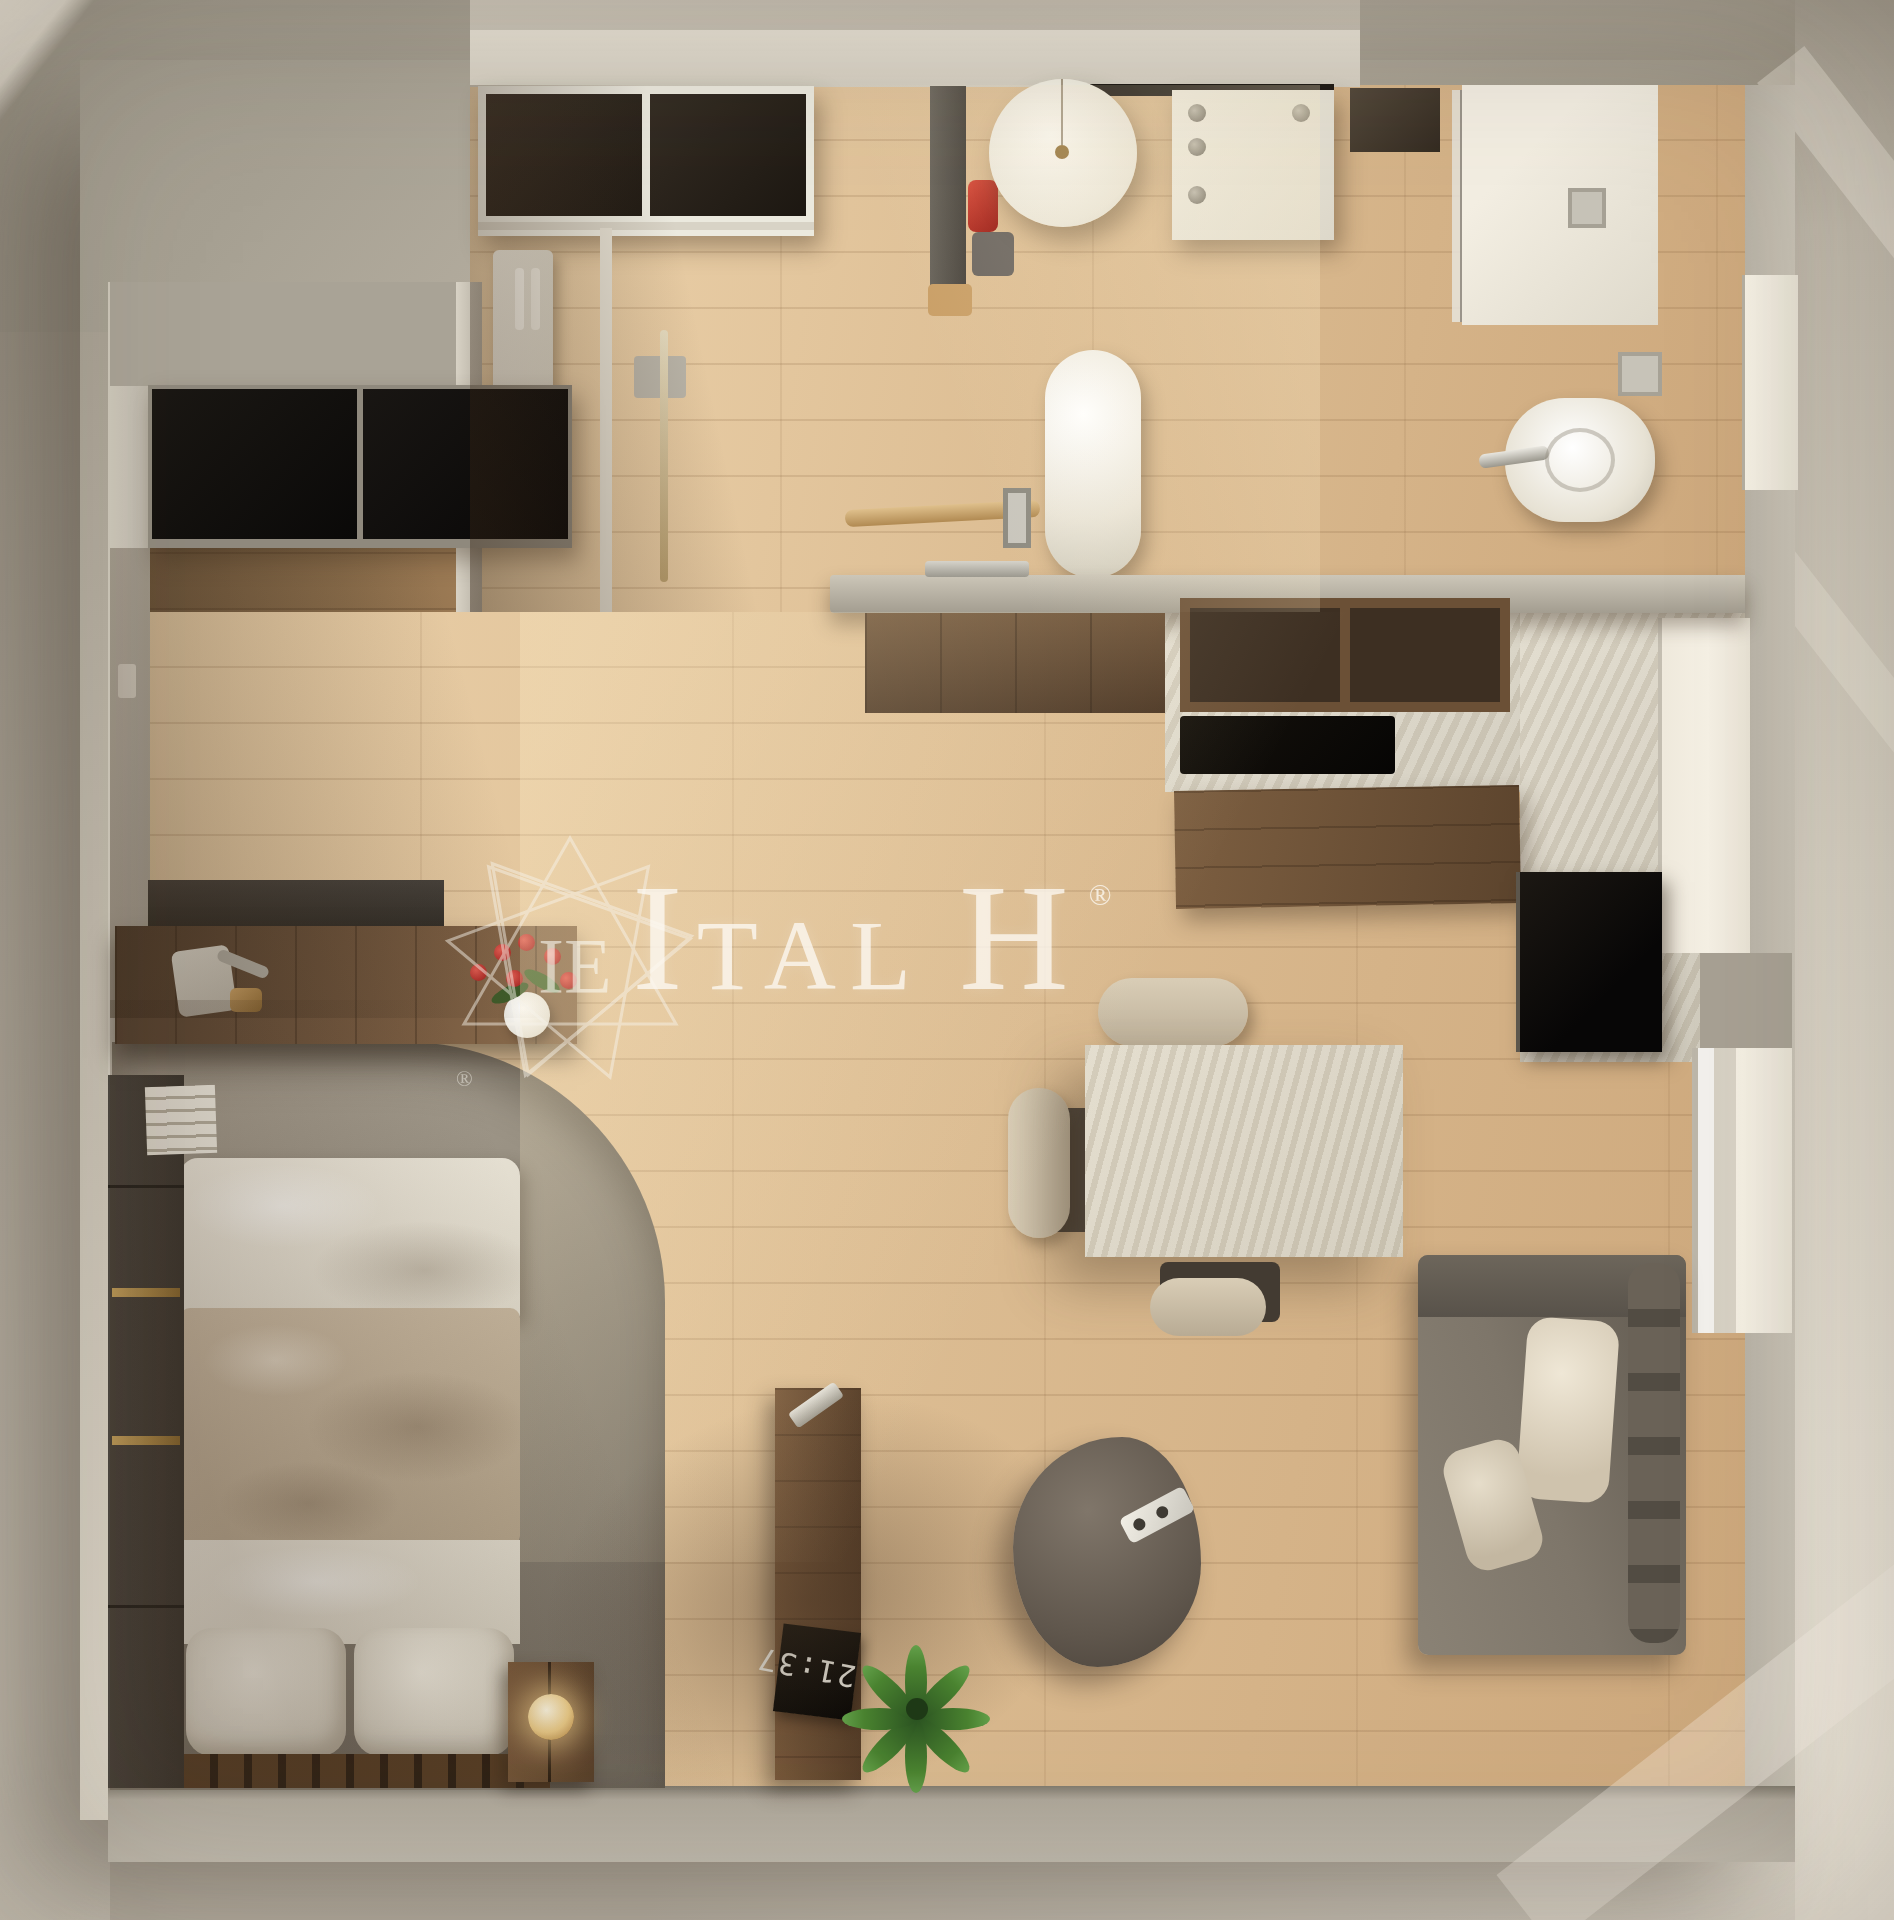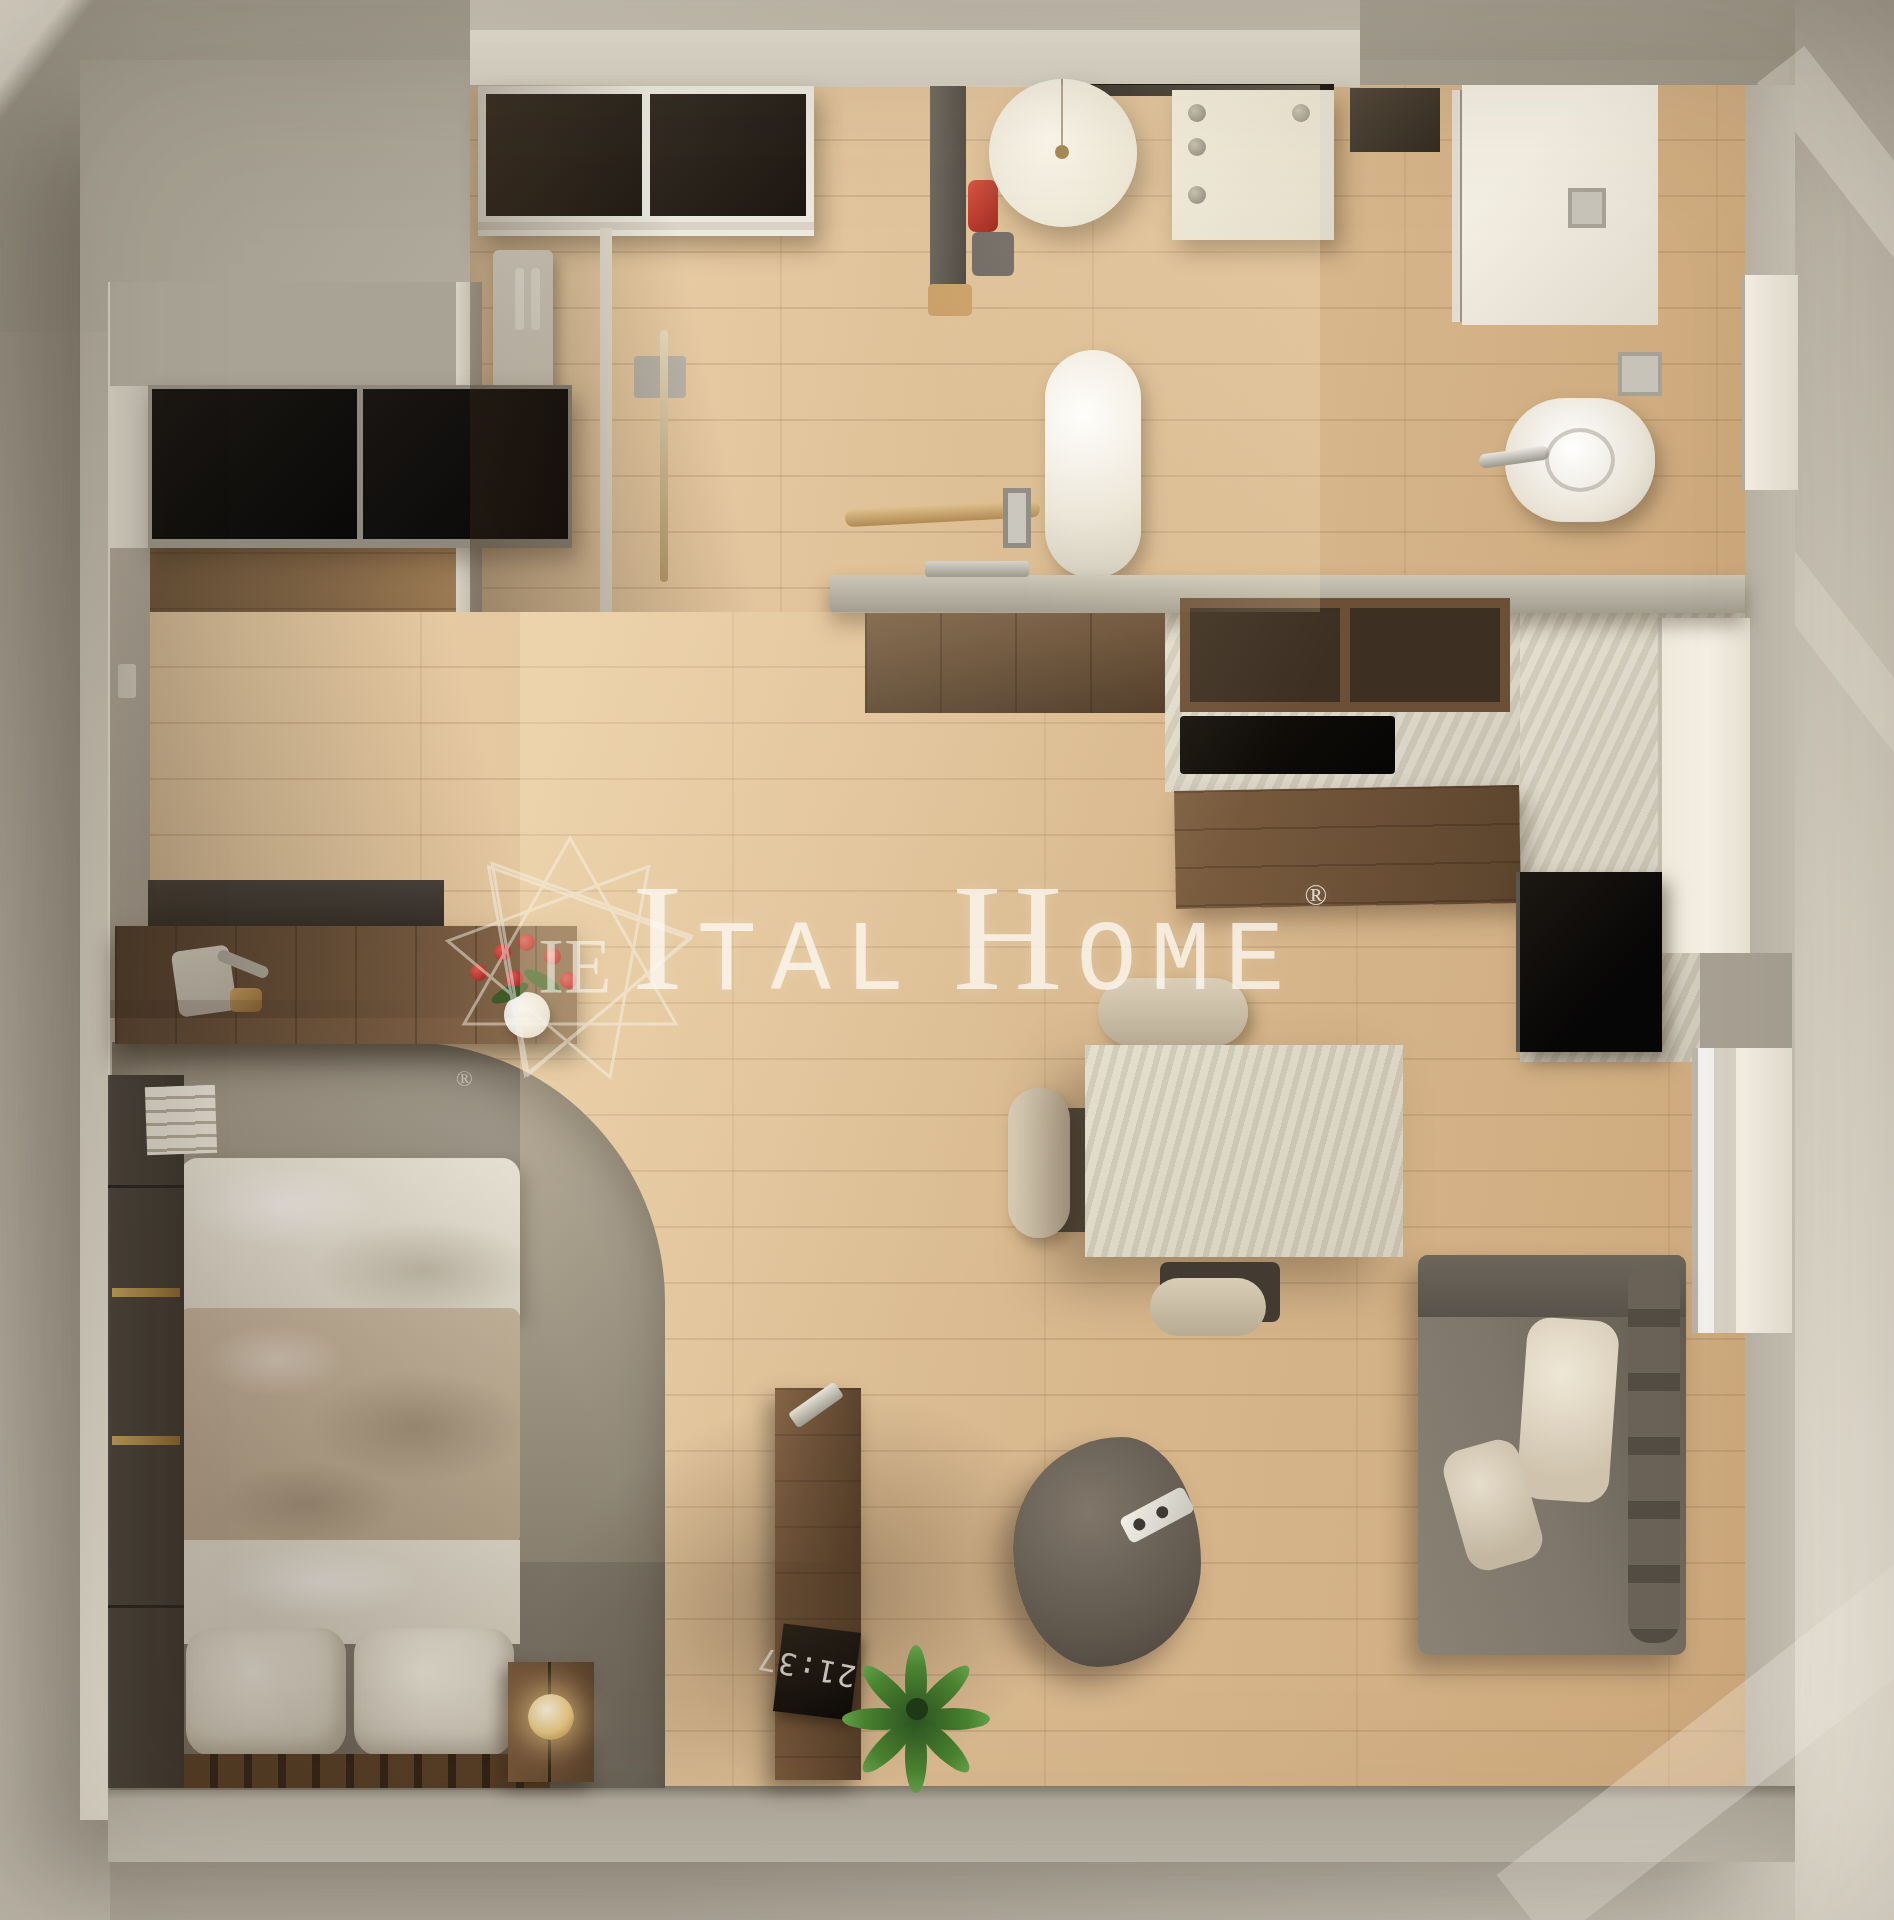--- a/index.html
+++ b/index.html
@@ -51,21 +51,21 @@
   .shade-leftmid{left:110px;top:548px;width:470px;height:470px;background:linear-gradient(75deg,rgba(55,40,25,.42),rgba(55,40,25,0) 75%);}
   .sun-main{left:520px;top:612px;width:1230px;height:950px;background:linear-gradient(118deg,rgba(255,238,200,.30) 5%,rgba(255,238,200,0) 48%);}
   .shade-main{left:110px;top:1000px;width:1100px;height:790px;background:linear-gradient(250deg,rgba(60,44,30,0) 55%,rgba(60,44,30,.28) 85%);}
   .vignette{left:0;top:0;width:1894px;height:1920px;box-shadow:inset 0 0 220px rgba(60,50,40,.28);}
   
   .wm{left:420px;top:862px;width:1160px;height:270px;z-index:60;pointer-events:none;color:rgba(252,249,242,.78);}
   .wm-logo{position:absolute;left:0;top:-52px;width:300px;height:300px;opacity:.8;}
   .wm-brand{position:absolute;left:212px;top:0;display:flex;align-items:baseline;letter-spacing:14px;
       text-shadow:0 0 14px rgba(255,255,255,.15);}
   .wm-cap{font-size:152px;line-height:1;}
-  .wm-small{font-size:100px;line-height:1;font-family:Liberation Mono, monospace;}
+  .wm-small{font-size:100px;line-height:1;}
   .wm-gap{width:34px;}
   .wm-reg{font-size:30px;position:relative;top:-84px;left:6px;letter-spacing:0;}
   .wm-tag{position:absolute;left:140px;top:196px;width:900px;text-align:center;font-size:44px;
       letter-spacing:10px;color:rgba(250,247,240,.60);}
   
   .shadowed{box-shadow:7px 12px 22px rgba(60,45,30,.38);}
   .leaf{position:absolute;left:64px;top:56px;width:74px;height:22px;border-radius:50%;
       transform-origin:0 50%;background:linear-gradient(90deg,#2c5422,#4a8330 70%,#63a04a);}
   .leaf:nth-child(1){transform:rotate(0deg);} .leaf:nth-child(2){transform:rotate(45deg);}
   .leaf:nth-child(3){transform:rotate(90deg);} .leaf:nth-child(4){transform:rotate(135deg);}
@@ -261,18 +261,17 @@
         <polygon points="150,28 256,214 44,214" transform="rotate(200 150 150)"></polygon>
       </g>
       <text x="118" y="182" font-family="Liberation Serif, serif" font-size="78" fill="rgba(250,248,240,0.75)">IE</text>
       <text x="36" y="276" font-family="Liberation Serif, serif" font-size="22" fill="rgba(250,248,240,0.6)">®</text>
     </svg>
     <div class="wm-brand">
       <span class="wm-cap">I</span>
         <span class="wm-small">TAL</span>
         <span class="wm-gap"></span>
         <span class="wm-cap">H</span>
-        <span class="wm-small">OME</span>
         <span class="wm-reg">®</span>
     </div>
   </div>
 
 </div>
 
 </body></html>

